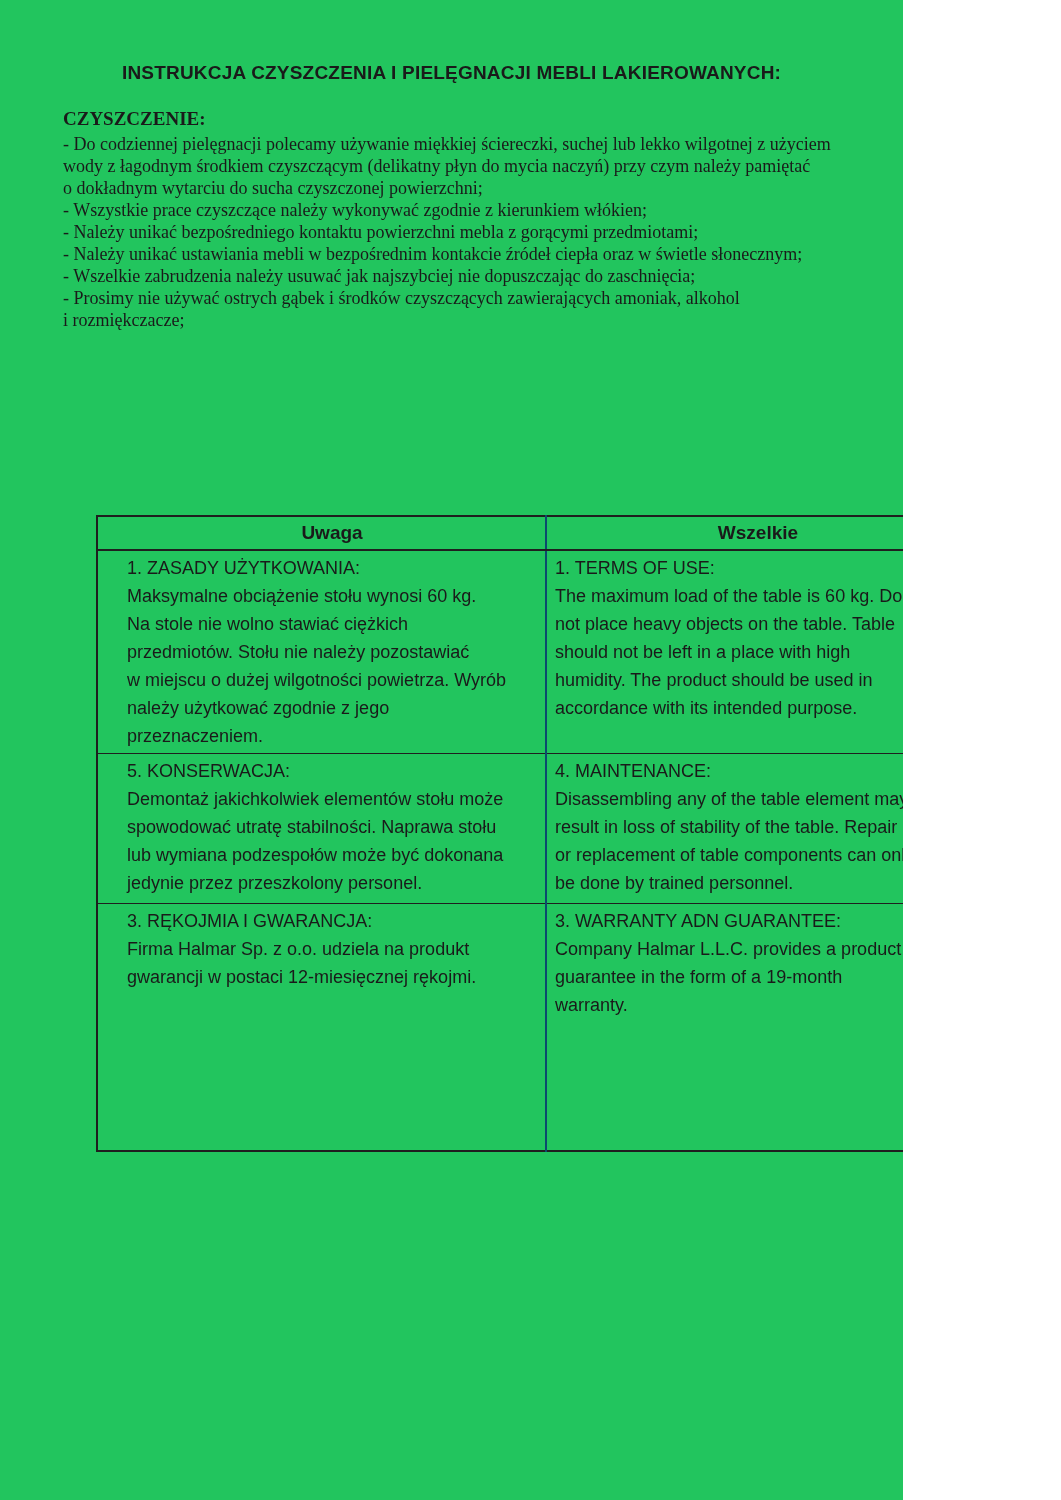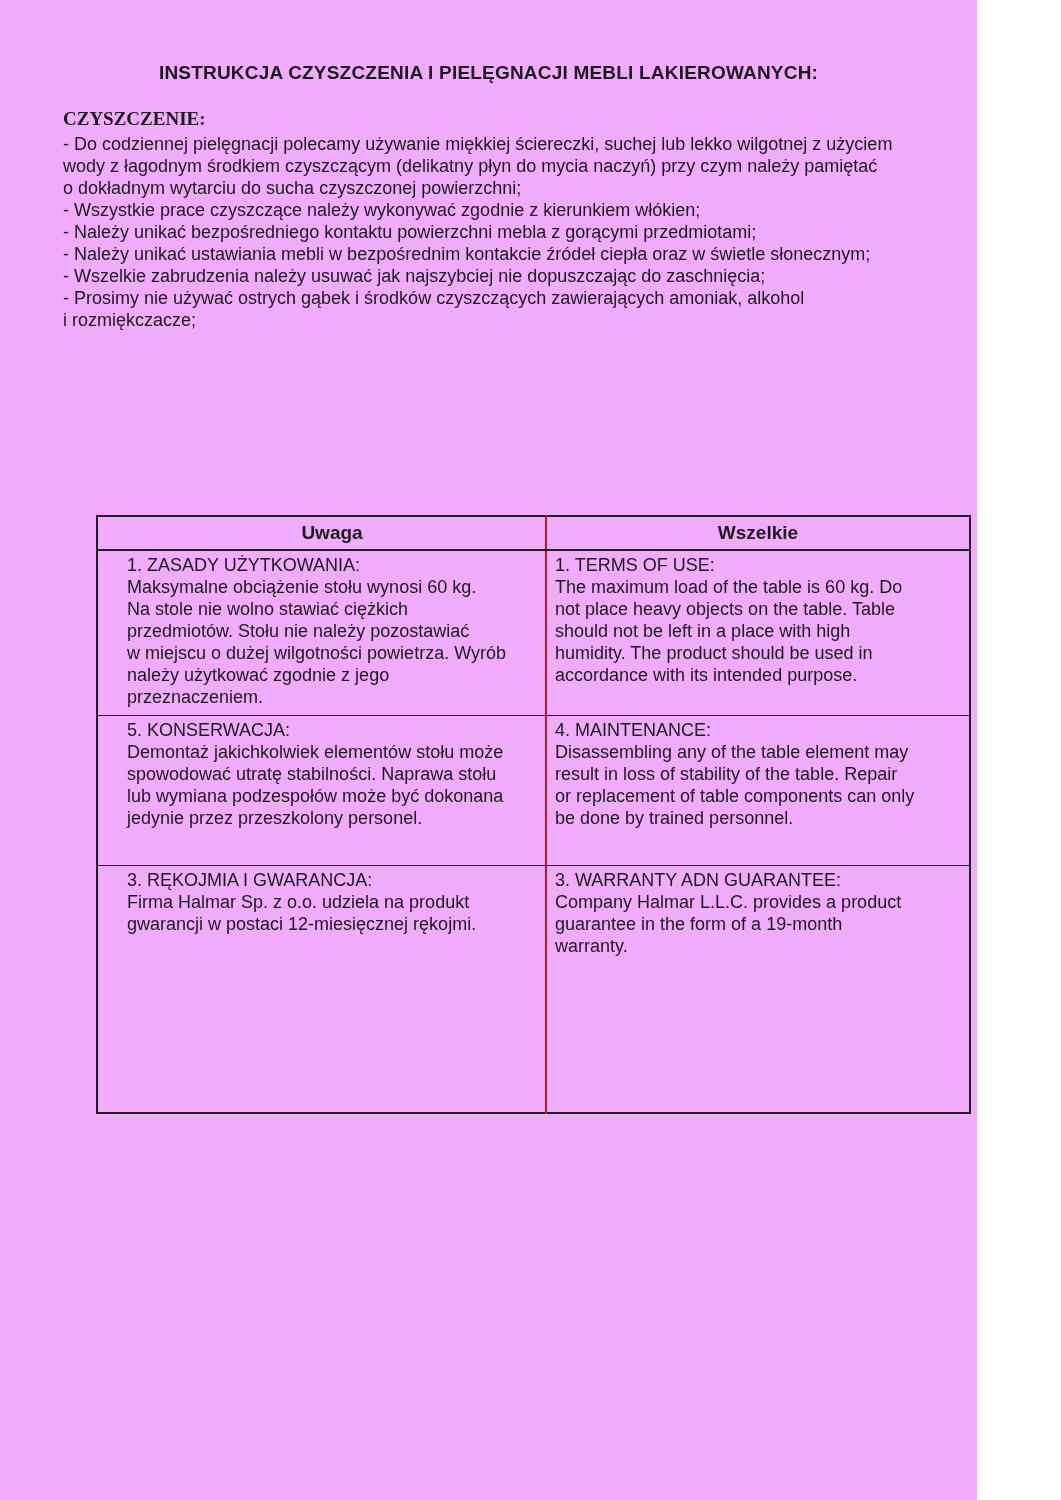--- a/index.html
+++ b/index.html
@@ -2,23 +2,23 @@
 <html><head>
 <meta charset="utf-8">
 <style>
   html, body {
     margin: 0;
     padding: 0;
     background: #ffffff;
   }
   .page {
     position: relative;
-    width: 977px;
+    width: 903px;
     height: 1500px;
-    background: #f0abfc;
+    background: #22c55e;
     font-family: "Liberation Sans", sans-serif;
     color: #1a1a1a;
     overflow: hidden;
   }
   .title {
     position: absolute;
     top: 62px;
     left: 0;
     width: 100%;
     text-align: center;
@@ -36,20 +36,21 @@
     font-family: Liberation Serif, serif;
   }
   .intro {
     position: absolute;
     top: 133px;
     left: 63px;
     width: 945px;
     font-size: 18px;
     line-height: 22px;
     white-space: pre-line;
+    font-family: Liberation Serif, serif;
   }
   .info-table {
     position: absolute;
     top: 515px;
     left: 96px;
     width: 873px;
     border-collapse: collapse;
     table-layout: fixed;
     font-size: 18px;
     color: #1a1a1a;
@@ -66,27 +67,27 @@
     border-bottom: 2px solid #1f1f1f;
     font-size: 19px;
     font-weight: bold;
     text-align: center;
     padding: 4px 8px;
     height: 24px;
     vertical-align: middle;
   }
   .info-table th:first-child,
   .info-table td:first-child {
-    border-right: 2px solid #b91c1c;
+    border-right: 2px solid #0c4a6e;
     padding-left: 29px;
   }
   .info-table td {
     vertical-align: top;
     padding: 3px 8px;
-    line-height: 22px;
+    line-height: 28px;
     white-space: pre-line;
     overflow: hidden;
   }
   .row-terms td       { height: 158px; }
   .row-maintenance td { height: 143px; }
   .row-warranty td    { height: 240px; margin-left: 28px; }
 </style>
 </head>
 <body>
 

